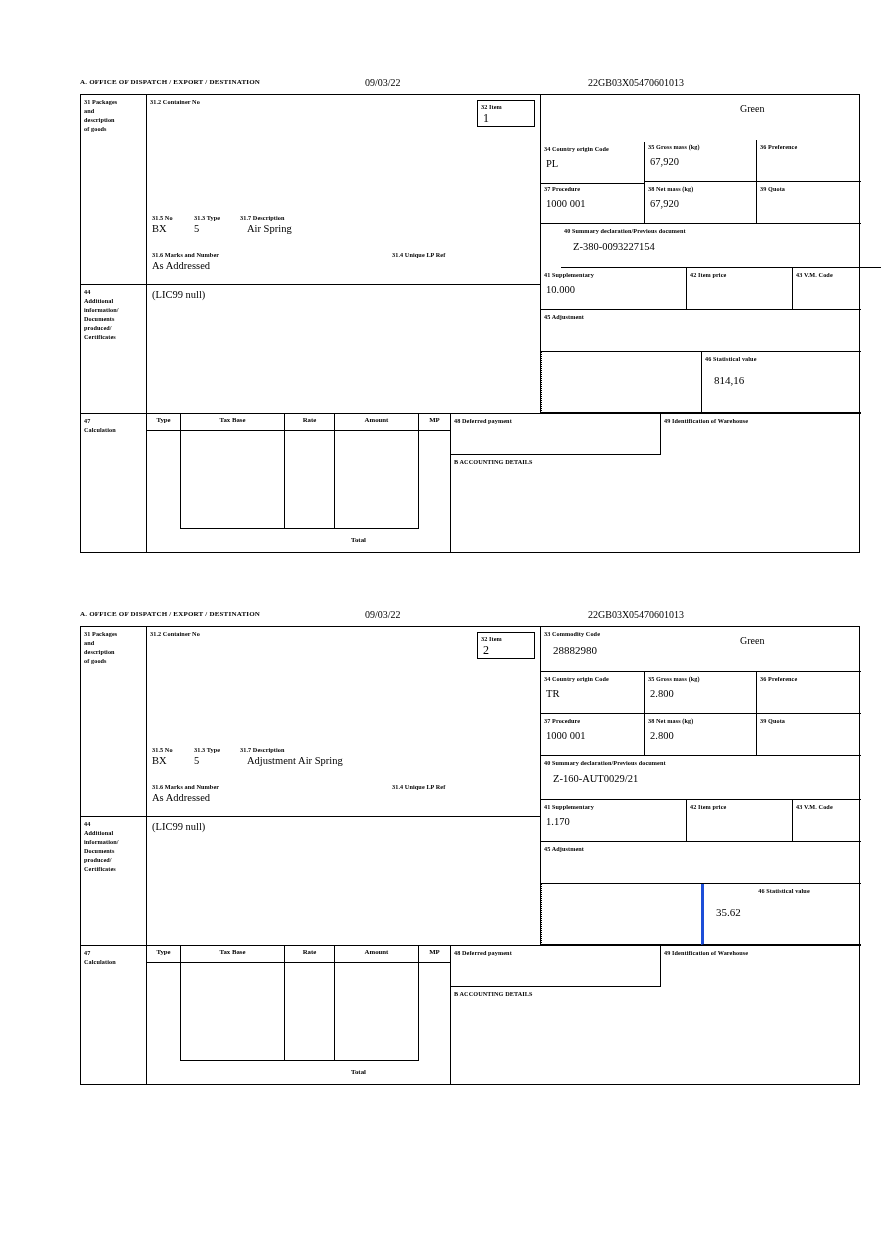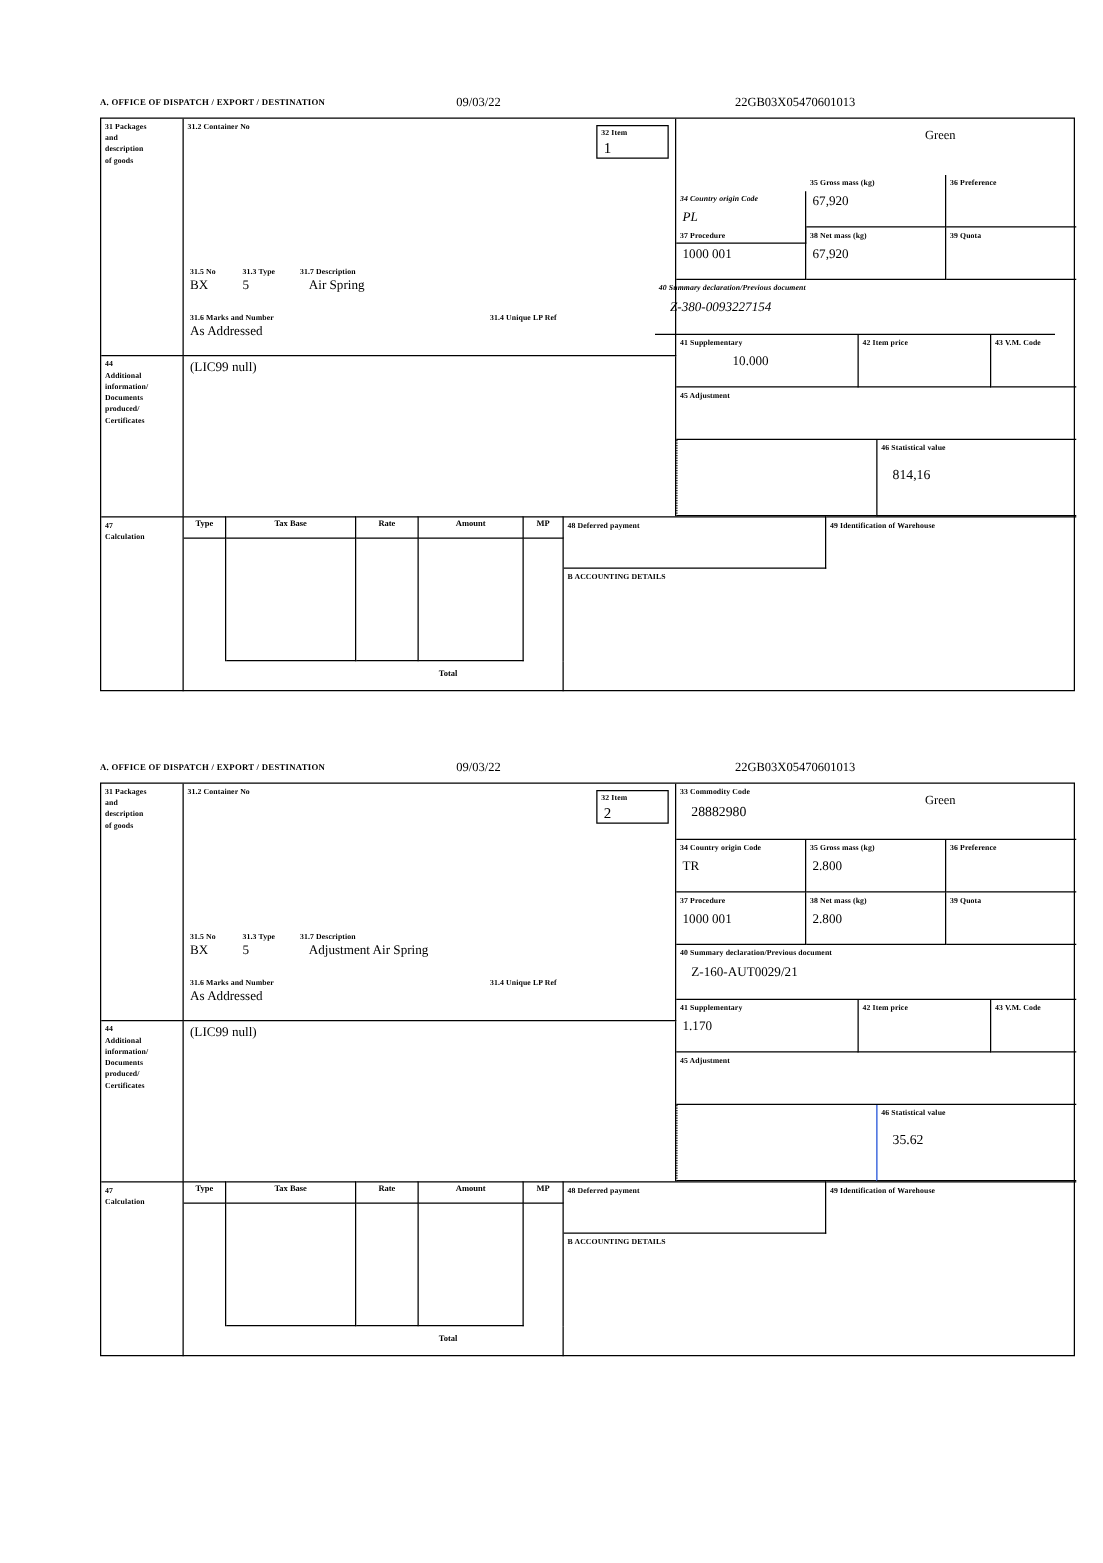--- a/index.html
+++ b/index.html
@@ -165,21 +165,21 @@
       <div class="itembox" style="left:396px; top:5px; width:58px; height:27px;">
         <div class="lbl" style="padding:1px 0 0 3px;">32 Item</div>
         <div class="val" style="position:absolute; left:5px; top:10px; font-size:12px;">1</div>
       </div>
 
       <div class="cell br" style="left:66px; top:190px; width:394px; height:128px;">
         <div class="val" style="position:absolute; left:5px; top:4px;">(LIC99 null)</div>
       </div>
 
 
-      <div class="cell bb br" style="left:460px; top:58px; width:104px; height:42px;font-style:italic;">
+      <div class="cell bb br" style="left:460px; top:47px; width:104px; height:42px;">
         <div class="lbl box-label-pad">34 Country origin Code</div>
         <div class="val" style="position:absolute; left:5px; top:16px;">PL</div>
       </div>
       <div class="cell bb br" style="left:564px; top:45px; width:112px; height:42px;">
         <div class="lbl box-label-pad">35 Gross mass (kg)</div>
         <div class="val" style="position:absolute; left:5px; top:16px;">67,920</div>
       </div>
       <div class="cell bb" style="left:676px; top:45px; width:104px; height:42px;">
         <div class="lbl box-label-pad">36 Preference</div>
         <div class="val" style="position:absolute; left:5px; top:16px;"></div>
@@ -191,28 +191,28 @@
       </div>
       <div class="cell bb br" style="left:564px; top:87px; width:112px; height:42px;">
         <div class="lbl box-label-pad">38 Net mass (kg)</div>
         <div class="val" style="position:absolute; left:5px; top:16px;">67,920</div>
       </div>
       <div class="cell bb" style="left:676px; top:87px; width:104px; height:42px;">
         <div class="lbl box-label-pad">39 Quota</div>
         <div class="val" style="position:absolute; left:5px; top:16px;"></div>
       </div>
 
-      <div class="cell bb" style="left:443px; top:129px; width:320px; height:44px;font-style:italic;">
+      <div class="cell bb" style="left:480px; top:129px; width:320px; height:44px;">
         <div class="lbl box-label-pad">40 Summary declaration/Previous document</div>
         <div class="val" style="position:absolute; left:12px; top:17px;">Z-380-0093227154</div>
       </div>
 
       <div class="cell bb br" style="left:460px; top:173px; width:146px; height:42px;">
         <div class="lbl box-label-pad">41 Supplementary</div>
-        <div class="val" style="position:absolute; left:5px; top:16px;margin-left:40px;">10.000</div>
+        <div class="val" style="position:absolute; left:5px; top:16px;">10.000</div>
       </div>
       <div class="cell bb br" style="left:606px; top:173px; width:106px; height:42px;">
         <div class="lbl box-label-pad">42 Item price</div>
         <div class="val" style="position:absolute; left:5px; top:16px;"></div>
       </div>
       <div class="cell bb" style="left:712px; top:173px; width:68px; height:42px;">
         <div class="lbl box-label-pad">43 V.M. Code</div>
         <div class="val" style="position:absolute; left:5px; top:16px;"></div>
       </div>
 
@@ -376,21 +376,21 @@
         <div class="lbl box-label-pad">43 V.M. Code</div>
         <div class="val" style="position:absolute; left:5px; top:16px;"></div>
       </div>
 
       <div class="cell bb" style="left:460px; top:215px; width:320px; height:42px;">
         <div class="lbl box-label-pad">45 Adjustment</div>
         <div class="val" style="position:absolute; left:5px; top:16px;"></div>
       </div>
 
       <div class="cell bb dotted-left" style="left:460px; top:257px; width:160px; height:61px;"></div>
-      <div class="cell bb" style="left:620px; top:257px; width:160px; height:61px; border-left:1px solid #1d4ed8;">
+      <div class="cell bb" style="left:620px; top:257px; width:160px; height:61px; border-left:3px solid #1d4ed8;text-align:center;">
         <div class="lbl box-label-pad">46 Statistical value</div>
         <div class="val" style="position:absolute; left:12px; top:22px; font-size:11px;">35.62</div>
       </div>
 
       <div class="cell bt br bb" style="left:66px; top:318px; width:34px; height:18px;">
         <div class="tbl-hdr">Type</div>
       </div>
       <div class="cell bt br bb" style="left:100px; top:318px; width:104px; height:18px;">
         <div class="tbl-hdr">Tax Base</div>
       </div>

